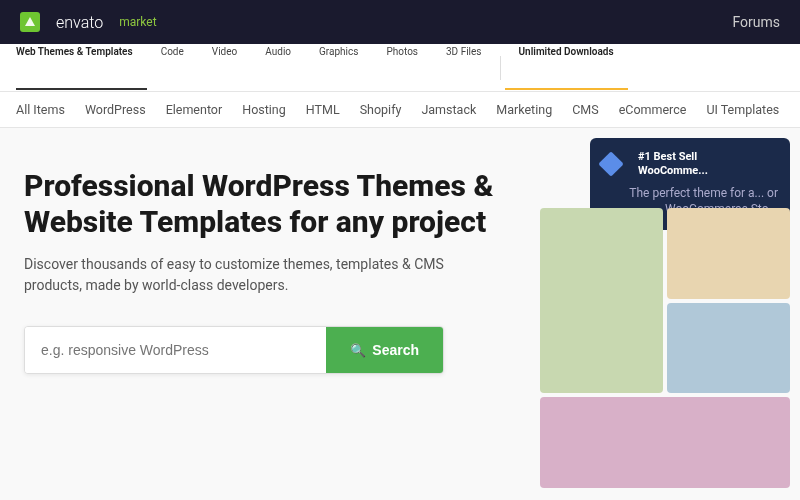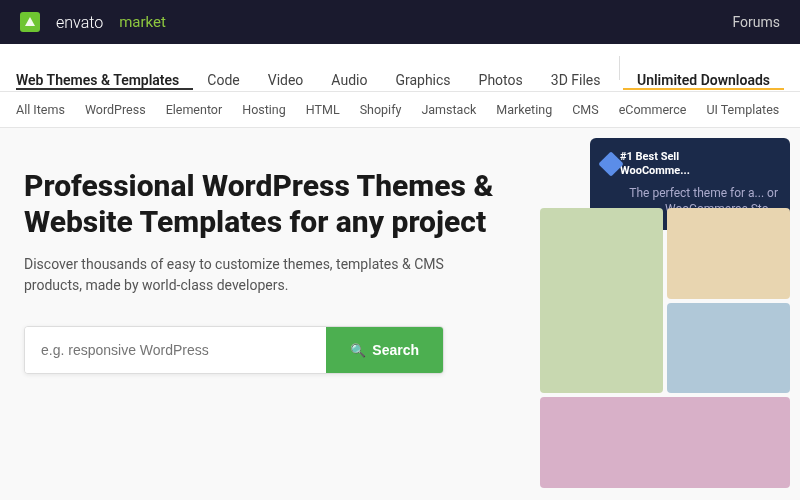--- a/index.html
+++ b/index.html
@@ -24,39 +24,39 @@
       height: 20px;
       background: #6ec531;
       border-radius: 3px;
       display: flex;
       align-items: center;
       justify-content: center;
       flex-shrink: 0;
     }
     .logo-icon svg { width: 12px; height: 12px; }
     .logo-text-envato { color: #fff; font-size: 16px; font-weight: 300; }
-    .logo-text-market { color: #8dc63f; font-size: 15px; font-weight: 400; }
+    .logo-text-market { color: #8dc63f; font-size: 12px; font-weight: 400; }
     .top-bar-right { color: #ccc; font-size: 14px; cursor: pointer; }
 
     
     .main-nav {
       background: #fff;
       height: 48px;
       display: flex;
       align-items: center;
       padding: 0 16px;
       border-bottom: 1px solid #e5e5e5;
       gap: 0;
     }
     .main-nav-item {
       padding: 0 14px;
       height: 44px;
       display: flex;
-      align-items: flex-end;
-      font-size: 14px;
+      align-items: flex-start;
+      font-size: 10px;
       color: #444;
       cursor: pointer;
       white-space: nowrap;
       border-bottom: 2px solid transparent;
       position: relative;
     }
     .main-nav-item.active {
       color: #222;
       font-weight: 600;
       border-bottom-color: #333;
@@ -200,21 +200,21 @@
       top: 10px;
       width: 200px;
       background: #1b2a4a;
       border-radius: 6px;
       padding: 12px;
       color: #fff;
     }
     .right-card-header {
       display: flex;
       align-items: center;
-      gap: 0;
+      gap: 18px;
       margin-bottom: 6px;
     }
     .diamond-icon {
       width: 18px;
       height: 18px;
       background: #5b8de8;
       transform: rotate(45deg);
       border-radius: 2px;
       flex-shrink: 0;
     }

